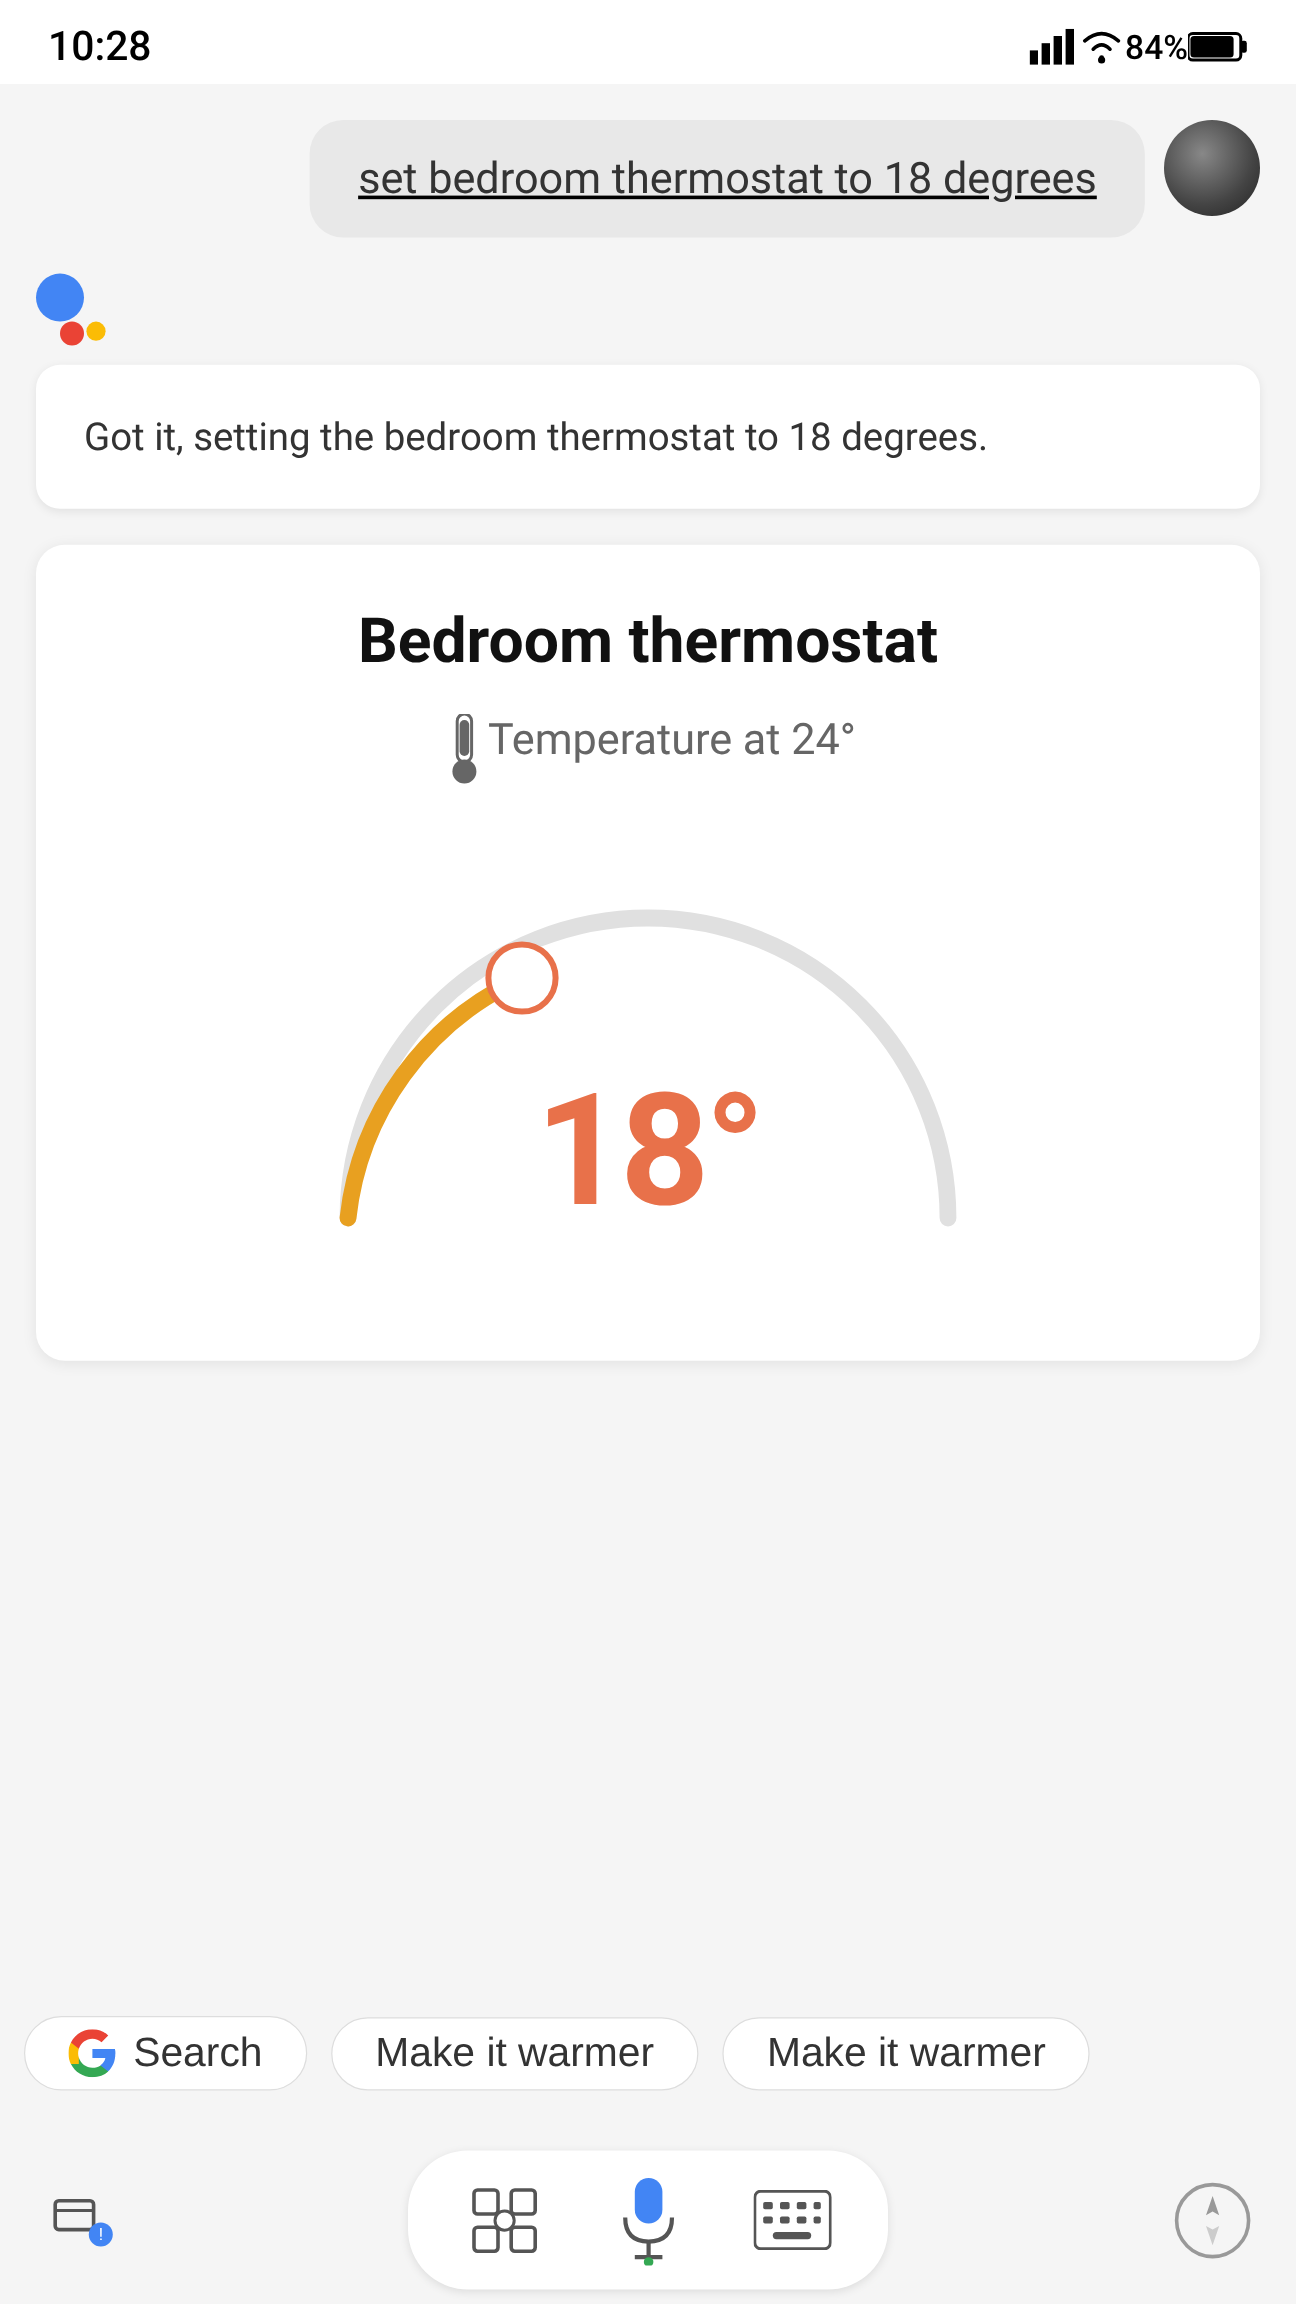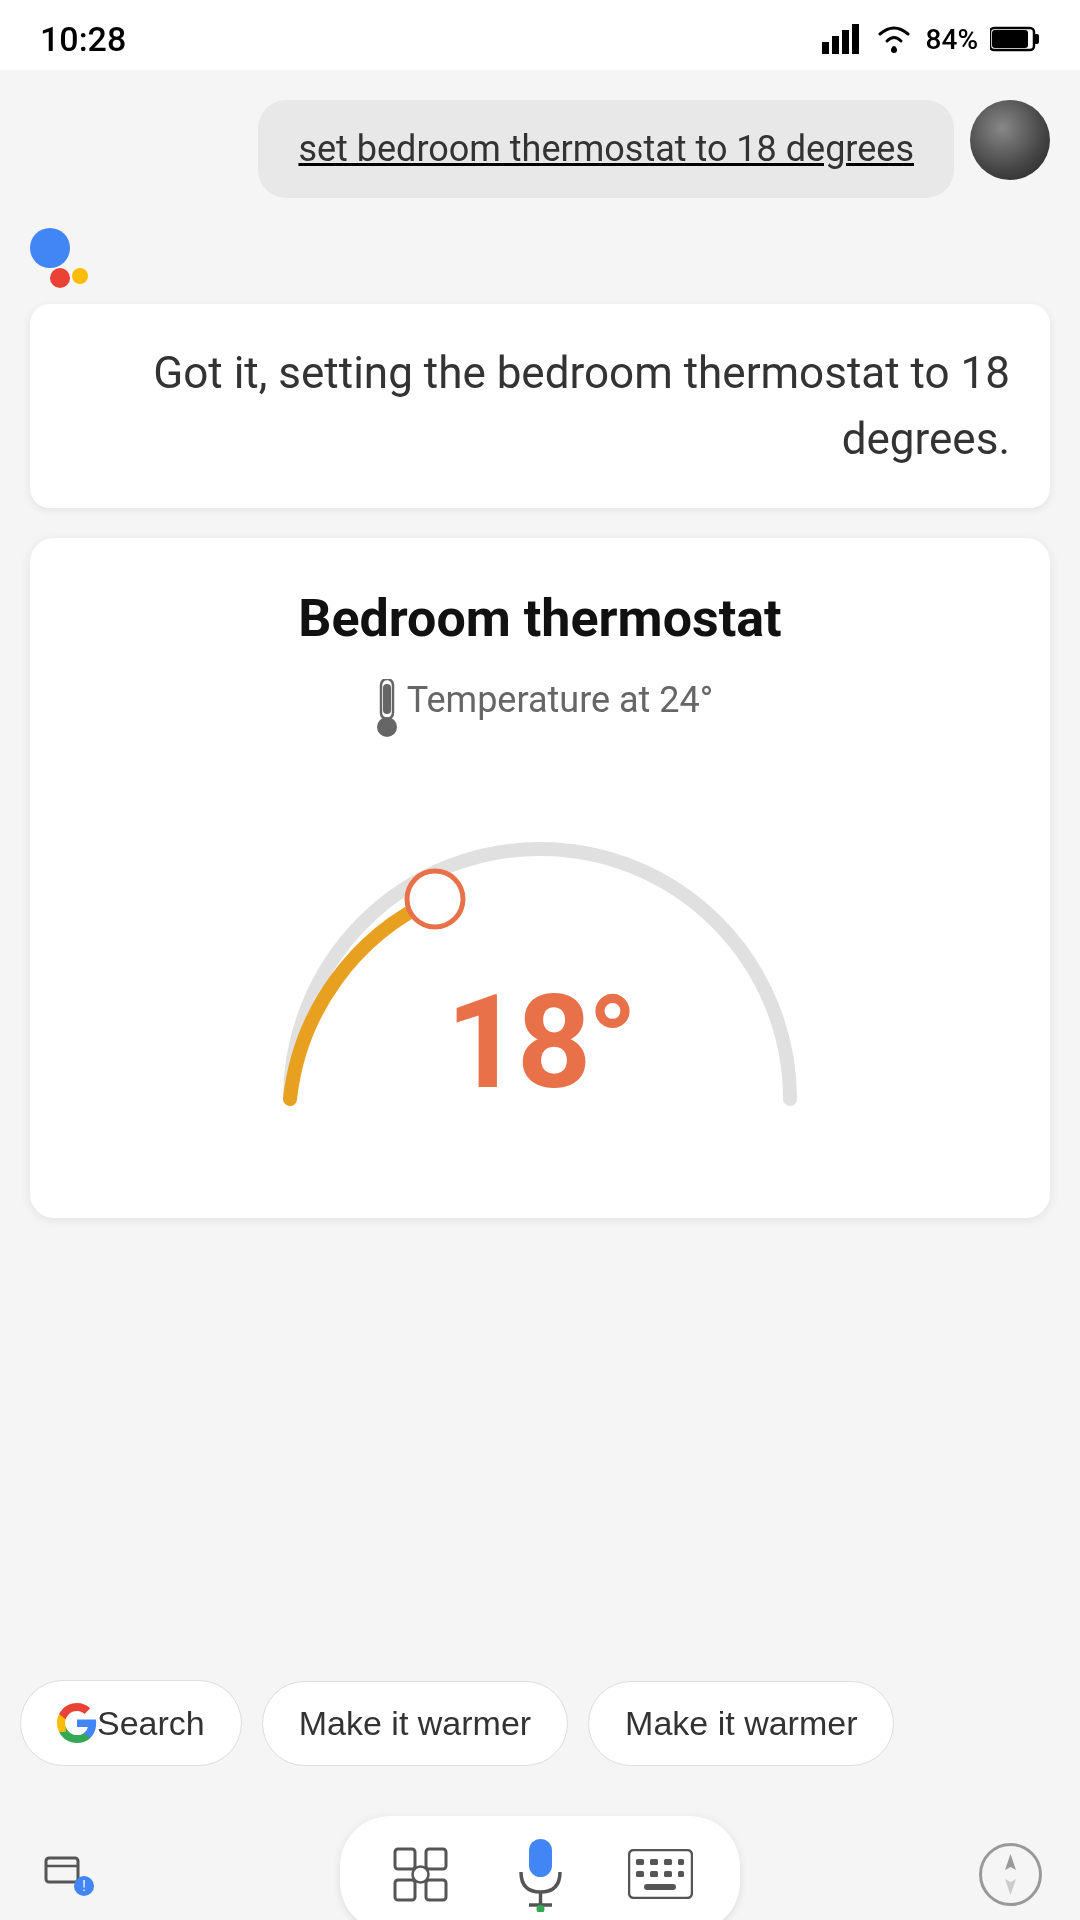--- a/index.html
+++ b/index.html
@@ -23,21 +23,20 @@
       height: 70px;
     }
     .status-time {
       font-size: 34px;
       font-weight: 500;
       color: #000;
     }
     .status-icons {
       display: flex;
       align-items: center;
-      gap: 12px;
     }
 
     
     .main-content {
       background: #f5f5f5;
       padding: 30px 30px 0;
       height: 1580px;
       position: relative;
     }
 
@@ -107,25 +106,24 @@
       background: #FBBC05;
       border-radius: 50%;
       position: absolute;
       bottom: 4px;
       left: 42px;
     }
     .assistant-bubble {
       background: #fff;
       border-radius: 20px;
       padding: 36px 40px;
-      font-size: 44px;
+      font-size: 32px;
       color: #333;
       line-height: 1.5;
       box-shadow: 0 2px 8px rgba(0,0,0,0.08);
-      text-align: right;
     }
 
     
     .thermostat-card {
       background: #fff;
       border-radius: 24px;
       padding: 50px 40px 0;
       box-shadow: 0 2px 12px rgba(0,0,0,0.08);
       height: 680px;
       overflow: hidden;
@@ -179,25 +177,25 @@
     .action-buttons {
       display: flex;
       align-items: center;
       padding: 30px 20px;
       gap: 20px;
       background: #f5f5f5;
     }
     .action-btn {
       display: flex;
       align-items: center;
-      gap: 0;
+      gap: 14px;
       background: #fff;
       border: 1.5px solid #ddd;
       border-radius: 50px;
-      padding: 22px 36px;
+      padding: 10px 36px;
       font-size: 34px;
       color: #333;
       white-space: nowrap;
       cursor: pointer;
     }
 
     
     .input-toolbar {
       display: flex;
       align-items: center;

